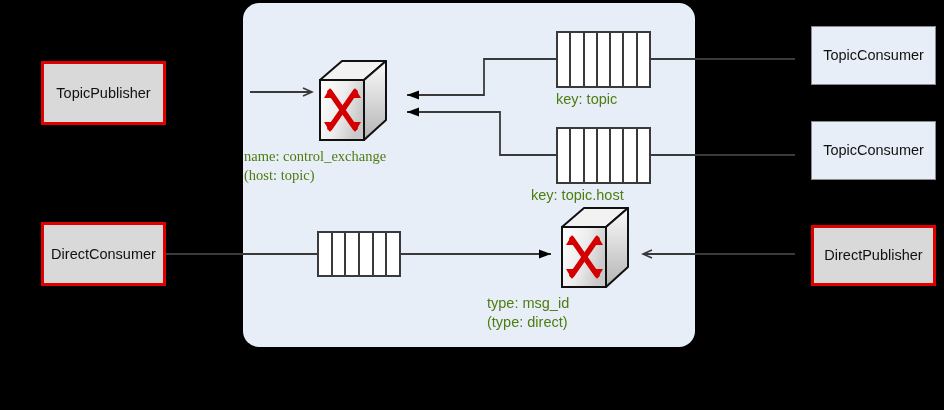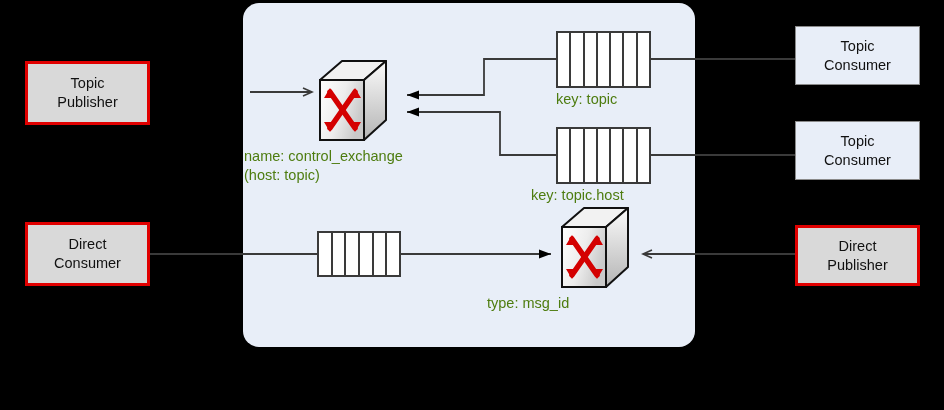--- a/index.html
+++ b/index.html
@@ -25,27 +25,28 @@
     height: 344px;
     background: #e8eef8;
     border-radius: 16px;
   }
 
   
   .node-box {
     position: absolute;
     box-sizing: border-box;
     display: flex;
-    flex-direction: column;
+    flex-direction: row;
     align-items: center;
     justify-content: center;
     text-align: left;
     line-height: 1.28;
     color: #111111;
     font-size: 14.5px;
+    margin-left: 16px;
   }
   .node-box .line { display: block; }
 
   .node-box.red-edge {
     background: #d9d9d9;
     border: 3px solid #e00000;
   }
   .node-box.blue-fill {
     background: #e8eef8;
     border: 1px solid #8a8a8a;
@@ -80,21 +81,21 @@
     position: absolute;
     text-align: left;
     color: #4d7c0f;
     font-size: 14.5px;
     line-height: 1.3;
     white-space: nowrap;
   }
   #caption-queue-topic      { left: 556px; top: 90px;  width: 95px; }
   #caption-queue-topic-host { left: 531px; top: 186px; width: 145px; }
   #caption-queue-msg-id     { left: 297px; top: 280px; width: 124px; }
-  #caption-control-exchange { left: 244px; top: 147px; width: 240px; }
+  #caption-control-exchange { left: 244px; top: 147px; width: 240px; font-family: Liberation Serif, serif; }
   #caption-msg-id-exchange  { left: 487px; top: 294px; width: 222px; }
 
   
   #wires {
     position: absolute;
     left: 0; top: 0;
     width: 944px; height: 410px;
     pointer-events: none;
   }
 
@@ -256,15 +257,16 @@
       <g fill="#d40000">
         <path d="M16,30 L22,40 L10,40 Z"></path>
         <path d="M41,30 L47,40 L35,40 Z"></path>
         <path d="M16,74 L10,64 L22,64 Z"></path>
         <path d="M41,74 L35,64 L47,64 Z"></path>
       </g>
     </svg>
   </div>
   <div class="caption" id="caption-msg-id-exchange">
     <div>type: msg_id</div>
+    <div>(type: direct)</div>
   </div>
 
 </div>
 
 </body></html>

